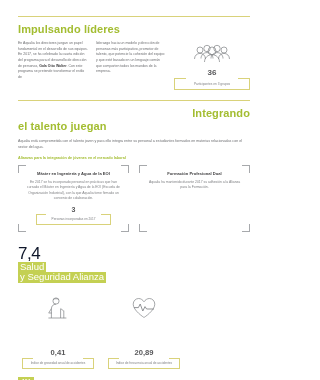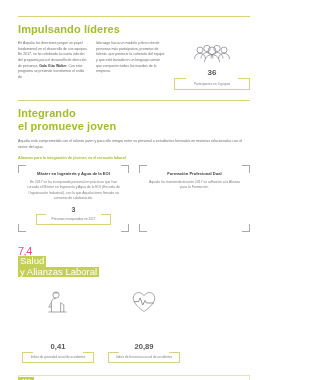--- a/index.html
+++ b/index.html
@@ -33,21 +33,21 @@
 
   
   .sec-title {
     color: #a3bd31;
     font-size: 11px;
     font-weight: bold;
     letter-spacing: .1px;
     margin: 6px 0 5px 0;
     line-height: 1.18;
   }
-  .sec-title-2l { margin-bottom: 4px; }
+  .sec-title-2l { margin-bottom: 4px; text-align: right; }
 
   .cols {
     display: flex;
     gap: 8px;
     align-items: flex-start;
   }
   .col {
     width: 72px;
     font-size: 3.5px;
     line-height: 1.62;
@@ -170,22 +170,22 @@
     background: #d9d27a;
   }
   .box-num-cap::before { left: -1px; }
   .box-num-cap::after { right: -1px; }
 
   
   .chapter {
     margin-top: 14px;
   }
   .chapter-num {
-    font-size: 11px;
-    color: #ec4899;
+    font-size: 17px;
+    color: #0f172a;
     line-height: .95;
     letter-spacing: -.5px;
     font-weight: normal;
   }
   .chapter-title {
     font-size: 9.5px;
     color: #ffffff;
     line-height: 1.12;
     font-weight: normal;
   }
@@ -337,21 +337,21 @@
         <div class="stat-num">36</div>
         <div class="stat-cap">Participantes en 3 grupos</div>
       </div>
     </div>
   </div>
 
   <div class="rule" style="margin-top:10px"></div>
 
   <div>
     <div class="sec-title sec-title-2l" style="margin-bottom:0">Integrando</div>
-    <div class="sec-title" style="margin-top:0">el promueve joven</div>
+    <div class="sec-title" style="margin-top:0">el talento juegan</div>
 
     <div class="lead">Aqualia está comprometida con el talento joven y para ello integra entre su personal a estudiantes formados en materias relacionadas con el sector del agua.</div>
 
     <div class="sub-lead">Alianzas para la integración de jóvenes en el mercado laboral</div>
 
     <div class="boxes">
 
       <div class="bracket-box">
         <i class="br tl"></i>
         <i class="br tr"></i>
@@ -374,21 +374,21 @@
 
     </div>
   </div>
 
   <div class="chapter">
     <div class="chapter-num">7,4</div>
     <div class="chapter-title">
       <span>Salud</span>
     </div>
     <div class="chapter-title">
-      <span>y Alianzas Laboral</span>
+      <span>y Seguridad Alianza</span>
     </div>
   </div>
 
   <div class="kpis">
 
     <div class="kpi">
       <span class="kpi-icon">
         <svg width="22" height="24" viewBox="0 0 22 24" fill="none" stroke="#808285" stroke-width="0.7">
           <circle cx="9" cy="5" r="3.1"></circle>
           <path d="M6.2 3.6c1.6-1.2 4-1.2 5.6 0"></path>

